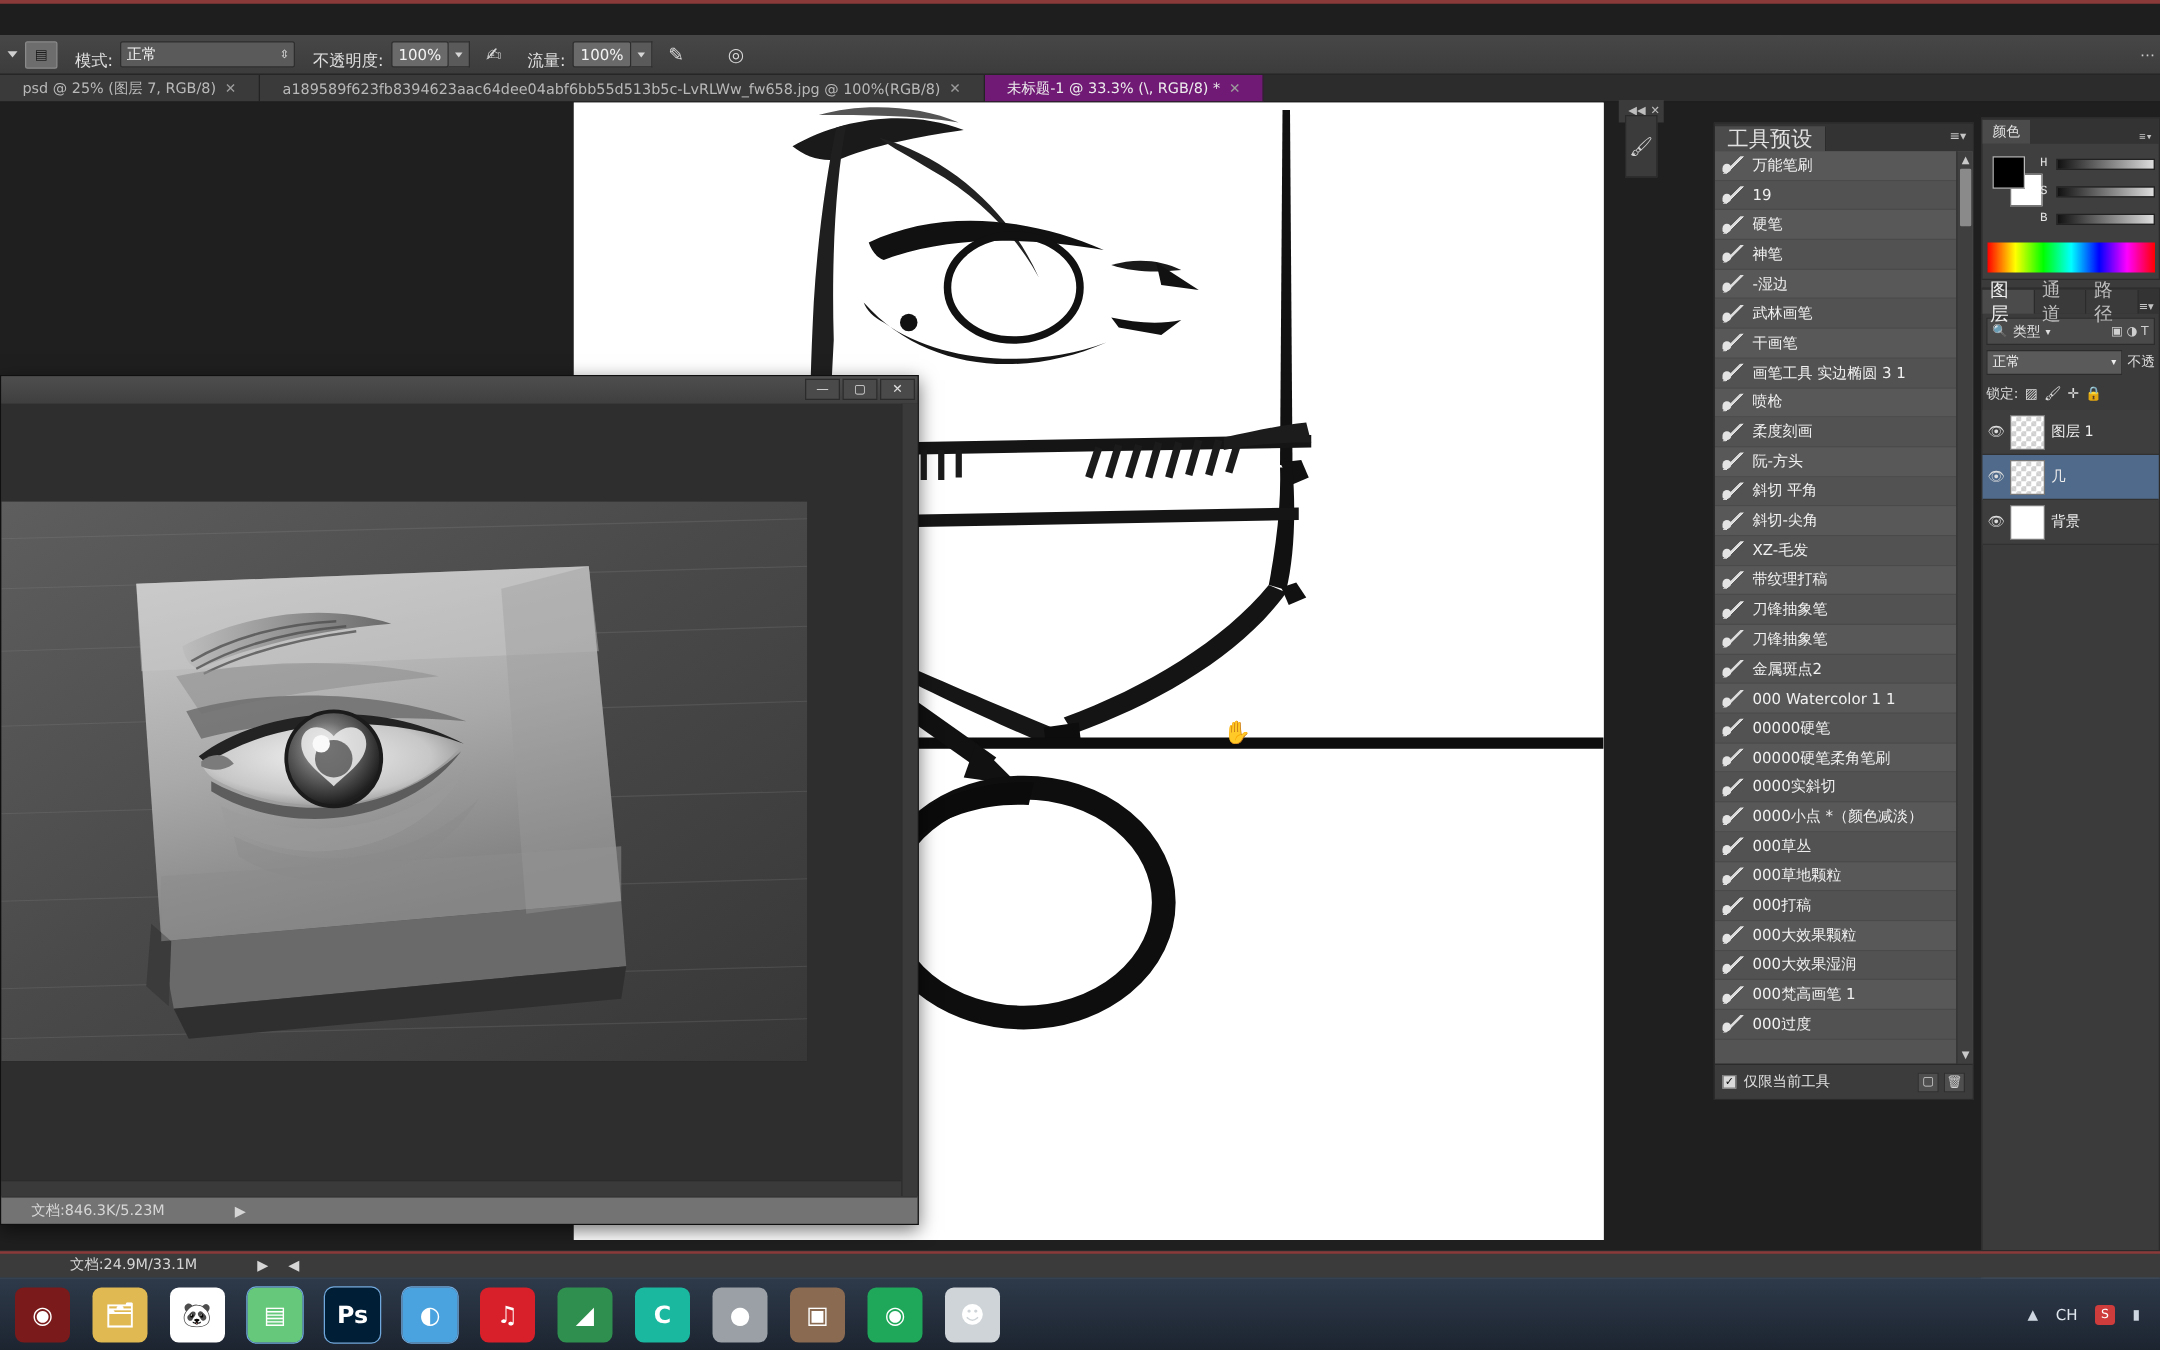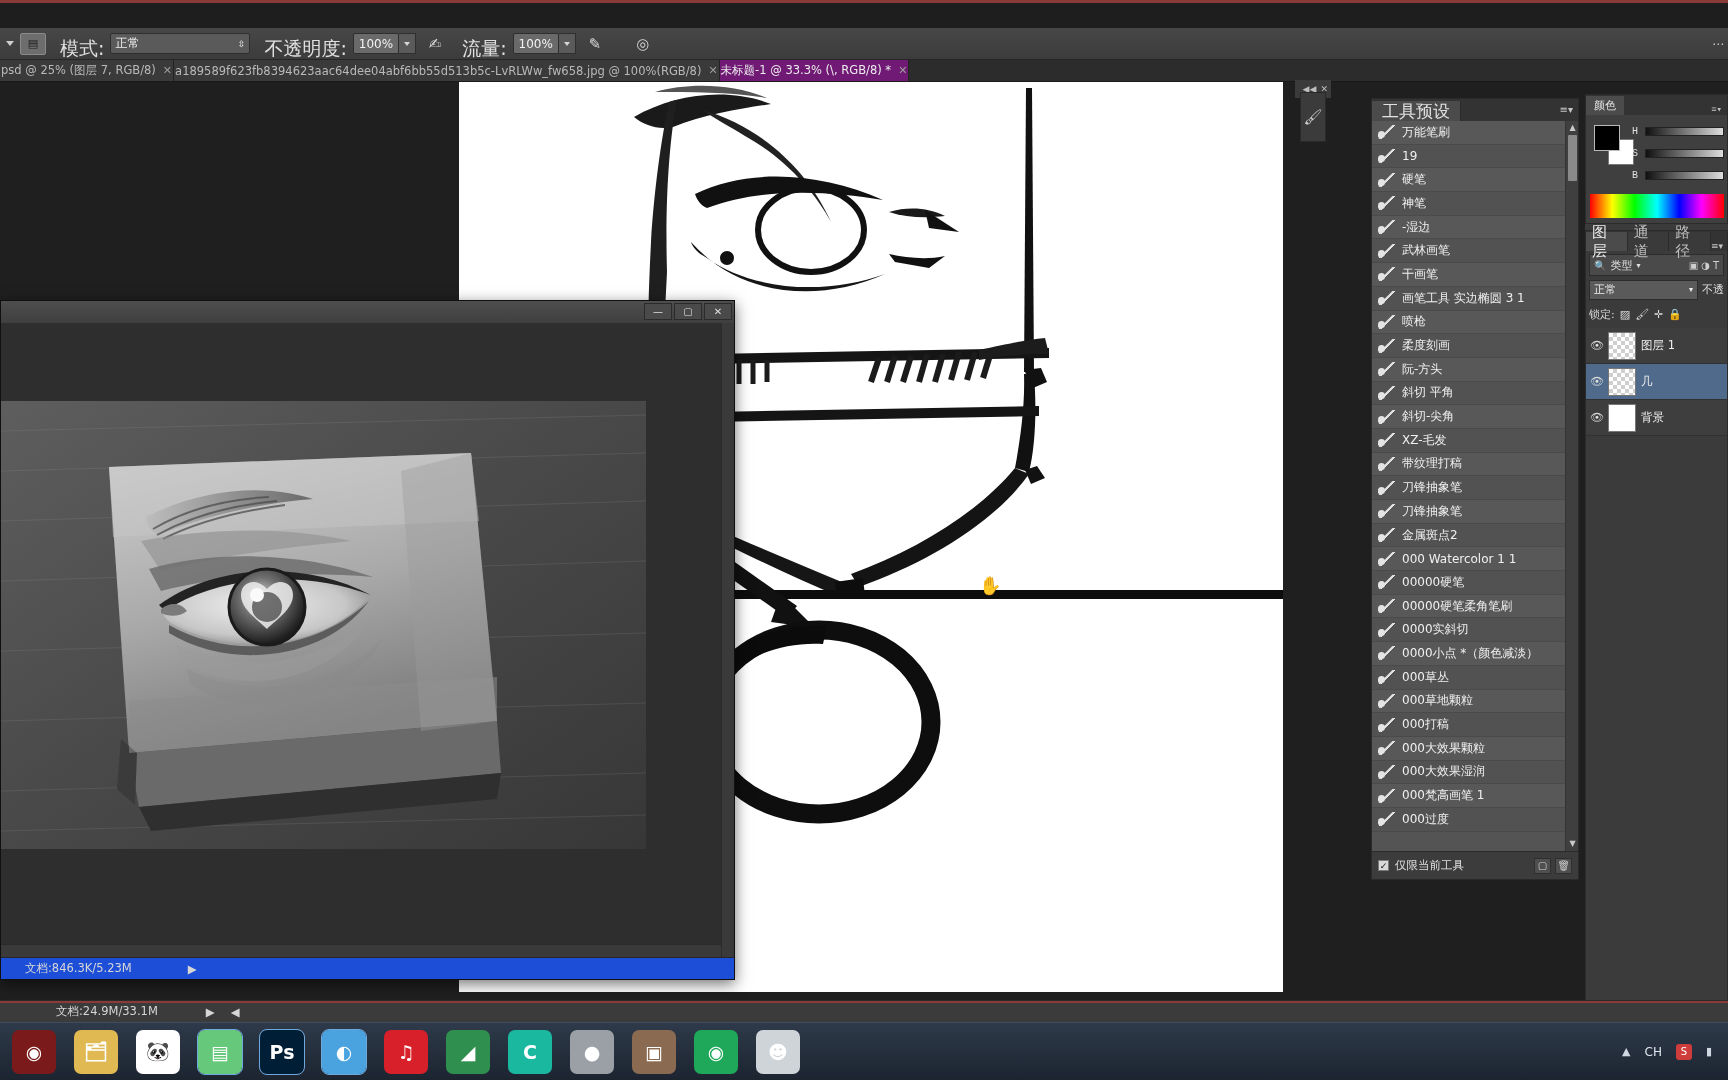--- a/index.html
+++ b/index.html
@@ -33,21 +33,21 @@
     position:absolute; top:28px; left:0; width:1728px; height:32px;
     background: linear-gradient(#474747, #3c3c3c);
     display:flex; align-items:center; gap:6px; padding-left:2px;
     border-bottom:1px solid #262626;
   }
   .opt-tri { width:0;height:0;border-left:4px solid transparent;border-right:4px solid transparent;border-top:5px solid #cfcfcf; margin-left:4px;}
   .brush-thumb {
     width:26px;height:22px;background:#6d6d6d;border:1px solid #8a8a8a; border-radius:2px;
     display:flex;align-items:center;justify-content:center;font-size:11px;color:#1c1c1c;
   }
-  .opt-lbl { font-size:19px; color:#e0e0e0; margin-left:8px; white-space:nowrap;margin-top:10px;}
+  .opt-lbl { font-size:13px; color:#e0e0e0; margin-left:8px; white-space:nowrap;margin-top:10px;}
   .opt-combo {
     height:21px; background:#5a5a5a; border:1px solid #2e2e2e; border-radius:2px;
     display:flex;align-items:center; padding:0 4px; color:#efefef; font-size:12px; min-width:140px;
     justify-content:space-between;
   }
   .opt-num {
     height:21px; background:#6a6a6a; border:1px solid #2e2e2e; border-radius:2px;
     display:flex;align-items:center; padding:0 5px; color:#f2f2f2; font-size:12px;
   }
   .opt-drop {
@@ -60,21 +60,21 @@
   }
 
   
   .tabbar {
     position:absolute; top:60px; left:0; width:1728px; height:22px;
     background:#2c2c2c; display:flex; align-items:flex-end;
     border-bottom:1px solid #1a1a1a;
   }
   .tab {
     height:21px; display:flex; align-items:center; gap:7px;
-    padding:0 1px; font-size:11.5px; color:#b9b9b9;
+    padding:0 18px; font-size:11.5px; color:#b9b9b9;
     background:#3a3a3a; border-right:1px solid #232323; white-space:nowrap;
   }
   .tab.active { background:#701a75; color:#ececec; }
   .tab .x { font-size:11px; color:#9c9c9c; }
 
   
   .workspace {
     position:absolute; top:82px; left:0; width:1728px; height:940px; background:#1f1f1f;
   }
 
@@ -183,21 +183,21 @@
   }
   .fw-title {
     height:22px; background:linear-gradient(#4e4e4e,#3f3f3f); display:flex; align-items:center;
     padding-left:6px; font-size:11.5px; color:#d8d8d8; white-space:nowrap; overflow:hidden;
   }
   .fw-btns { position:absolute; right:2px; top:2px; display:flex; gap:2px;}
   .fw-btn { width:28px;height:17px; background:#4a4a4a; border:1px solid #2b2b2b; display:flex;align-items:center;justify-content:center;font-size:10px;color:#e0e0e0;}
   .fw-body { position:absolute; top:22px; left:0; right:0; bottom:0; background:#2e2e2e;}
   .fw-img { position:absolute; left:0px; top:78px; width:645px; height:448px; overflow:hidden; background:#2b2b2b;}
   .fw-status {
-    position:absolute; bottom:0; left:0; right:0; height:22px; background:#1d4ed8; border-top:1px solid #272727;
+    position:absolute; bottom:0; left:0; right:0; height:22px; background:#737373; border-top:1px solid #272727;
     display:flex; align-items:center; padding-left:24px; gap:8px; font-size:11.5px; color:#d6d6d6;
   }
   .fw-scroll-r { position:absolute; right:0; top:0; bottom:22px; width:13px; background:#3a3a3a; border-left:1px solid #2b2b2b;}
   .fw-scroll-b { position:absolute; left:0; right:13px; bottom:22px; height:13px; background:#3a3a3a; border-top:1px solid #2b2b2b;}
 
   
   .app-status {
     position:absolute; left:0; bottom:58px; width:1728px; height:22px;
     background:#3b3b3b; border-top:1px solid #2a2a2a;
     display:flex; align-items:center; padding-left:56px; gap:8px;

